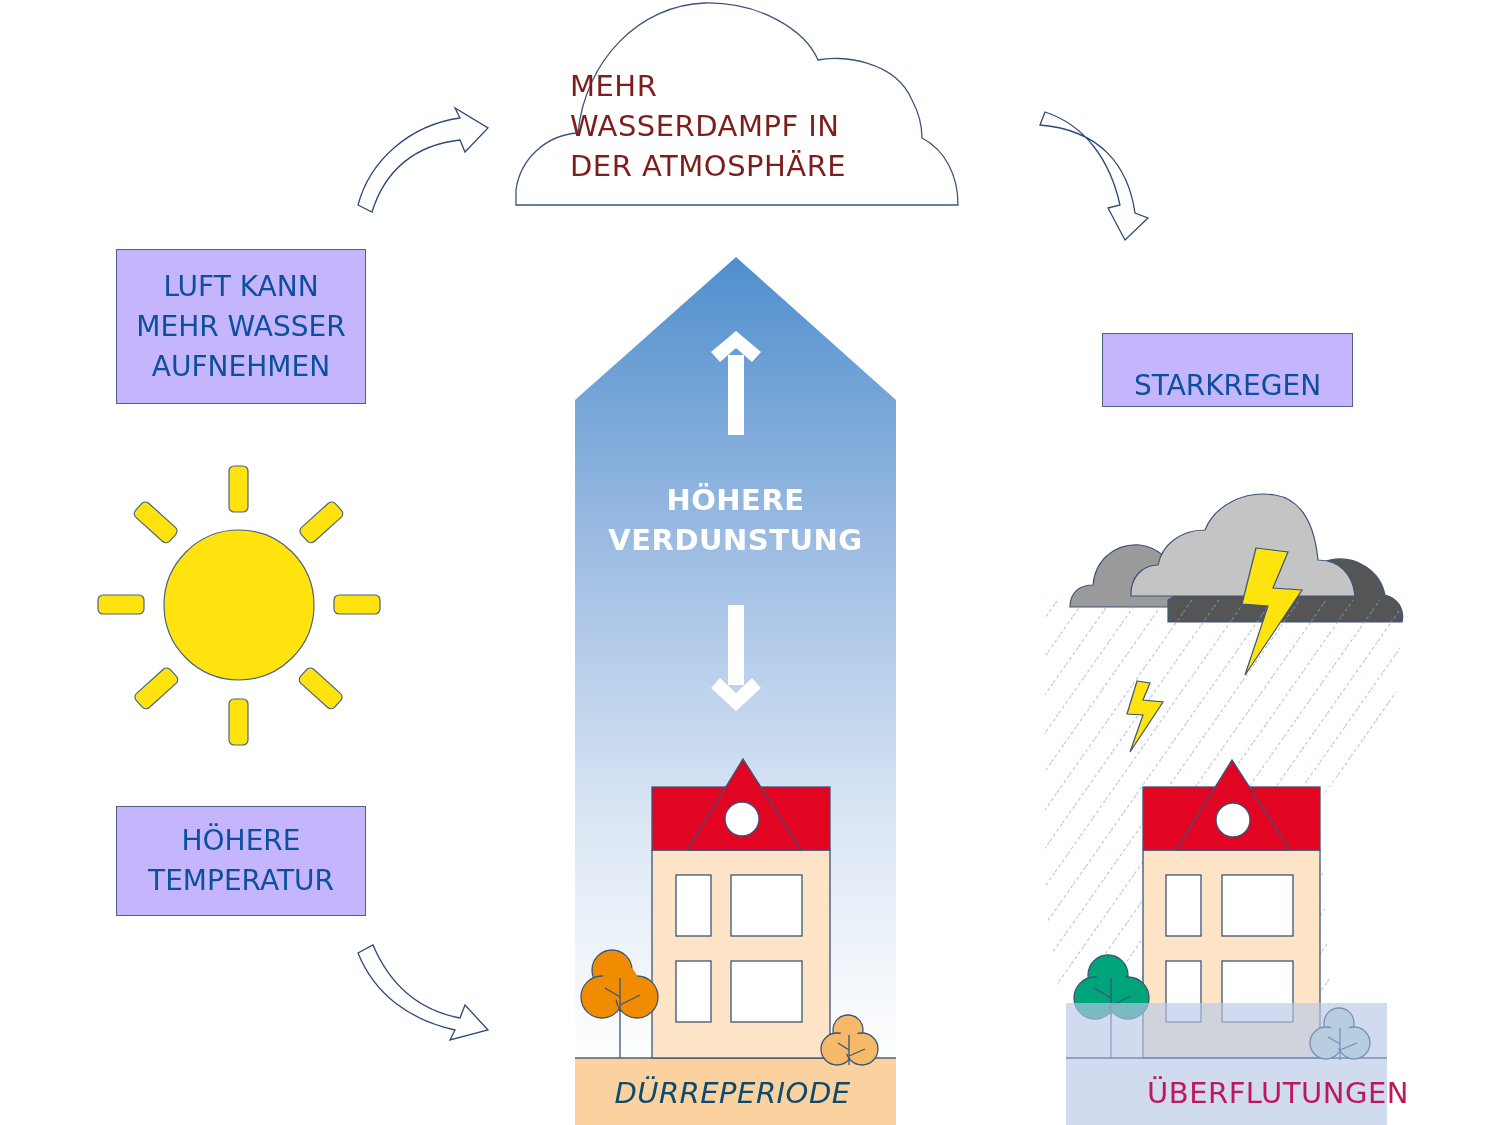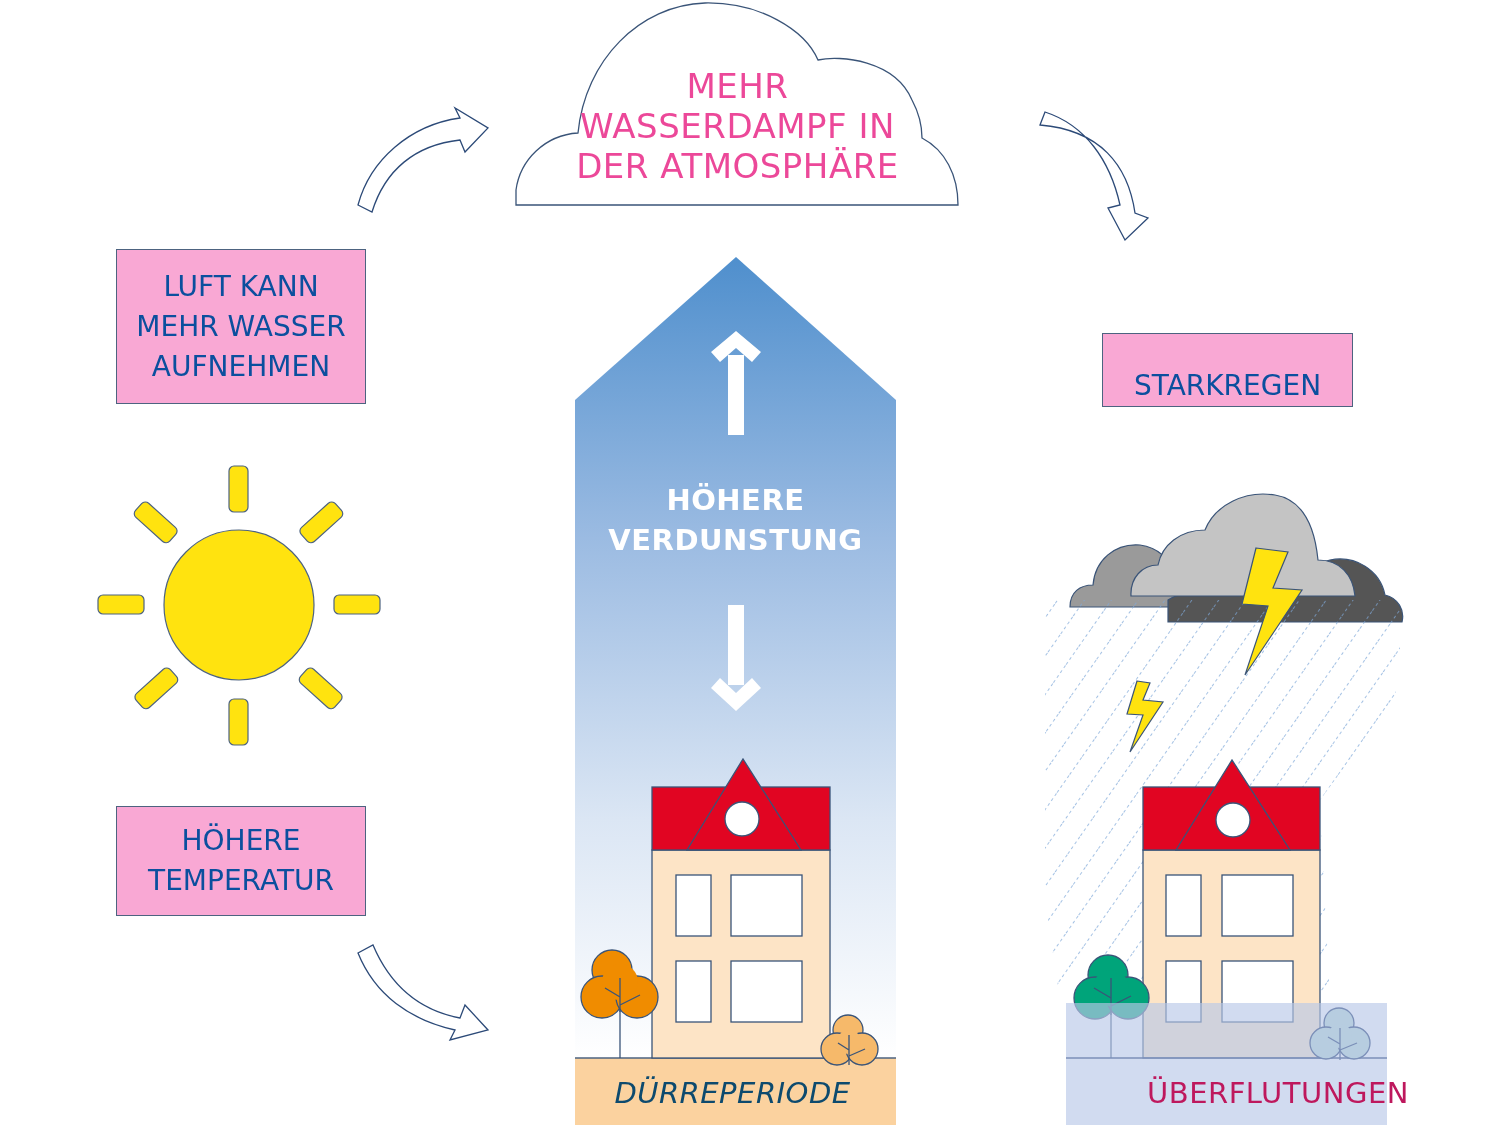--- a/index.html
+++ b/index.html
@@ -1,19 +1,19 @@
 <!DOCTYPE html>
 <html><head>
 <meta charset="utf-8">
 <style>
   html, body { margin:0; padding:0; background:#ffffff; }
   body { width:1500px; height:1125px; position:relative; overflow:hidden;
          font-family:"DejaVu Sans", sans-serif; }
-  .label { position:absolute; color:#ec4899; text-align:center; font-size:34px; line-height:40px; letter-spacing:0.5px; }
-  .box { position:absolute; border:1.5px solid #4d6380; box-sizing:border-box; background:#f9a8d4;
+  .label { position:absolute; color:#7f1d1d; text-align:left; font-size:29px; line-height:40px; letter-spacing:0.5px; }
+  .box { position:absolute; border:1.5px solid #4d6380; box-sizing:border-box; background:#c4b5fd;
          display:flex; align-items:center; justify-content:center; }
   .box .txt { color:#0b4f9e; font-size:28px; line-height:40px; text-align:center; white-space:pre-line; }
   svg { position:absolute; left:0; top:0; }
   .white-txt { position:absolute; color:#fff; font-weight:bold; font-size:29px; line-height:40px; text-align:center; white-space:pre-line; letter-spacing:0.5px; }
   .bottom-txt { position:absolute; font-size:29px; text-align:center; letter-spacing:0.5px; }
 </style>
 </head>
 <body>
 
 <svg width="1500" height="1125" viewBox="0 0 1500 1125">

